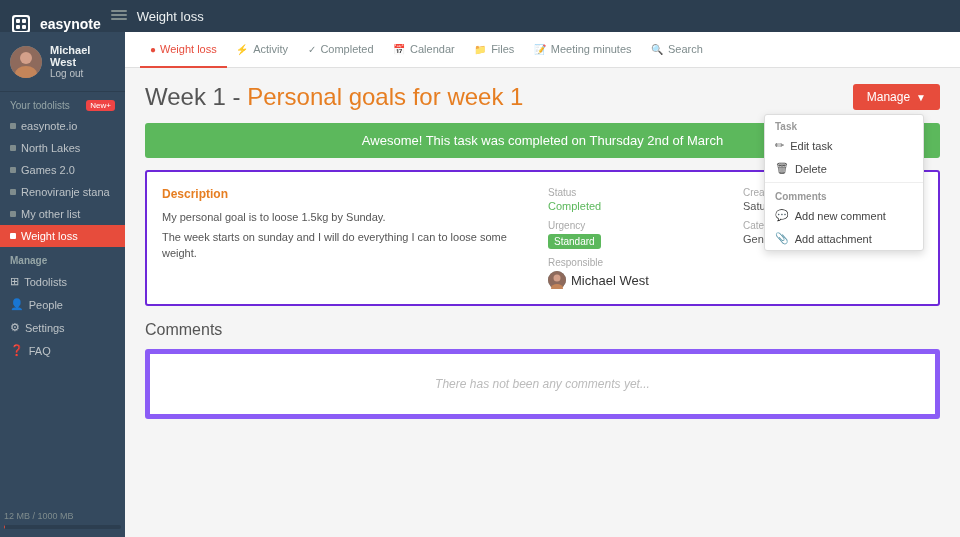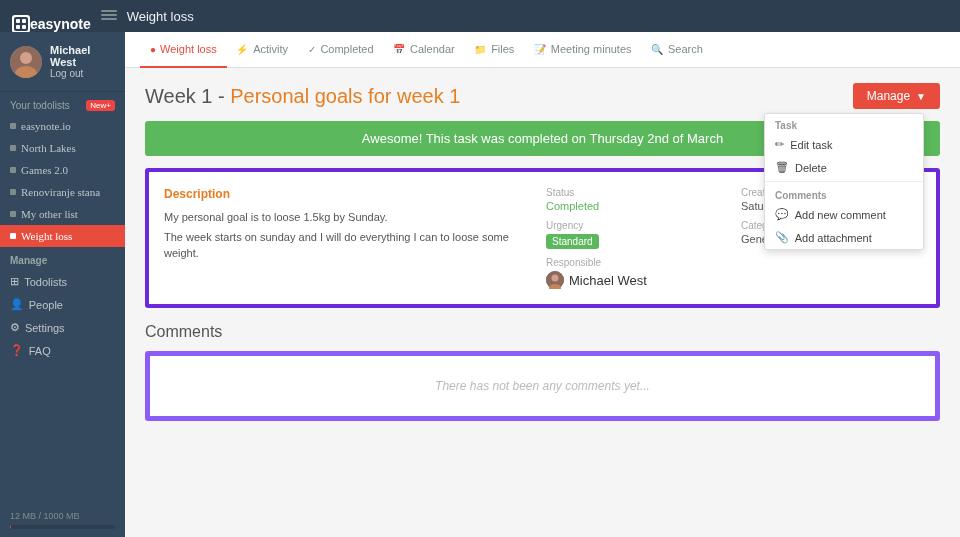--- a/index.html
+++ b/index.html
@@ -13,21 +13,21 @@
       align-items: center;
       padding: 0 12px;
       flex-shrink: 0;
     }
     .navbar-brand {
       display: flex;
       align-items: center;
       color: #fff;
       font-size: 14px;
       font-weight: 600;
-      gap: 0;
+      gap: 10px;
       margin-top: 16px;
     }
     .navbar-brand .logo-icon {
       width: 18px; height: 18px;
       background: #fff;
       border-radius: 3px;
       display: flex; align-items: center; justify-content: center;
       color: #2c3e50;
       font-size: 10px;
       font-weight: bold;
@@ -105,21 +105,20 @@
       border-radius: 3px;
     }
     .sidebar-item {
       padding: 5px 10px;
       font-size: 11px;
       color: #bdc3c7;
       cursor: pointer;
       display: flex;
       align-items: center;
       gap: 5px;
-      font-family: Liberation Serif, serif;
     }
     .sidebar-item.active { background: #e74c3c; color: #fff; }
     .sidebar-item .item-dot {
       width: 6px; height: 6px;
       background: #7f8c8d;
       border-radius: 1px;
       flex-shrink: 0;
     }
     .sidebar-item.active .item-dot { background: #fff; }
     .sidebar-manage-title {
@@ -132,21 +131,21 @@
       padding: 5px 10px;
       font-size: 11px;
       color: #bdc3c7;
       cursor: pointer;
       display: flex;
       align-items: center;
       gap: 5px;
     }
     .sidebar-footer {
       margin-top: auto;
-      padding: 8px 10px;
+      padding: 8px 4px;
     }
     .sidebar-progress-bar-bg {
       background: #2c3e50;
       height: 4px;
       border-radius: 2px;
       overflow: hidden;
       margin-top: 4px;
     }
     .sidebar-progress-bar-fill {
       background: #e74c3c;
@@ -204,21 +203,21 @@
     }
 
     
     .task-header {
       display: flex;
       align-items: center;
       justify-content: space-between;
       margin-bottom: 12px;
     }
     .task-title {
-      font-size: 20px;
+      font-size: 24px;
       color: #555;
       font-weight: 400;
     }
     .task-title strong { color: #e67e22; font-weight: 400; }
 
     
     .manage-btn-wrapper {
       position: relative;
     }
     .manage-btn {
@@ -271,21 +270,21 @@
       padding: 10px 15px;
       border-radius: 3px;
       font-size: 13px;
       margin-bottom: 12px;
       text-align: center;
     }
 
     
     .task-card {
       background: #fff;
-      border: 4px solid #6d28d9;
+      border: 2px solid #6d28d9;
       border-radius: 3px;
       padding: 15px;
       margin-bottom: 15px;
     }
     .task-card-grid {
       display: grid;
       grid-template-columns: 1fr 180px 180px;
       gap: 15px;
     }
     .section-title {

